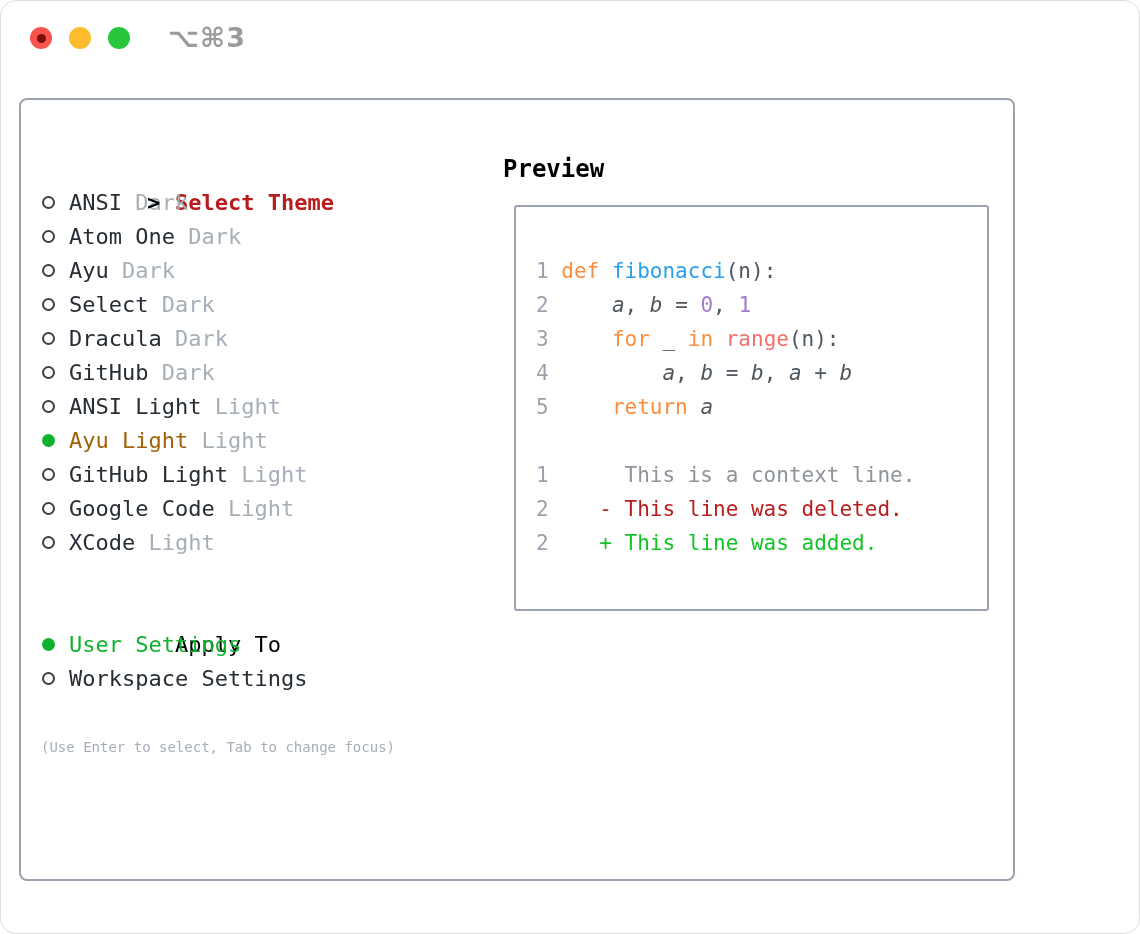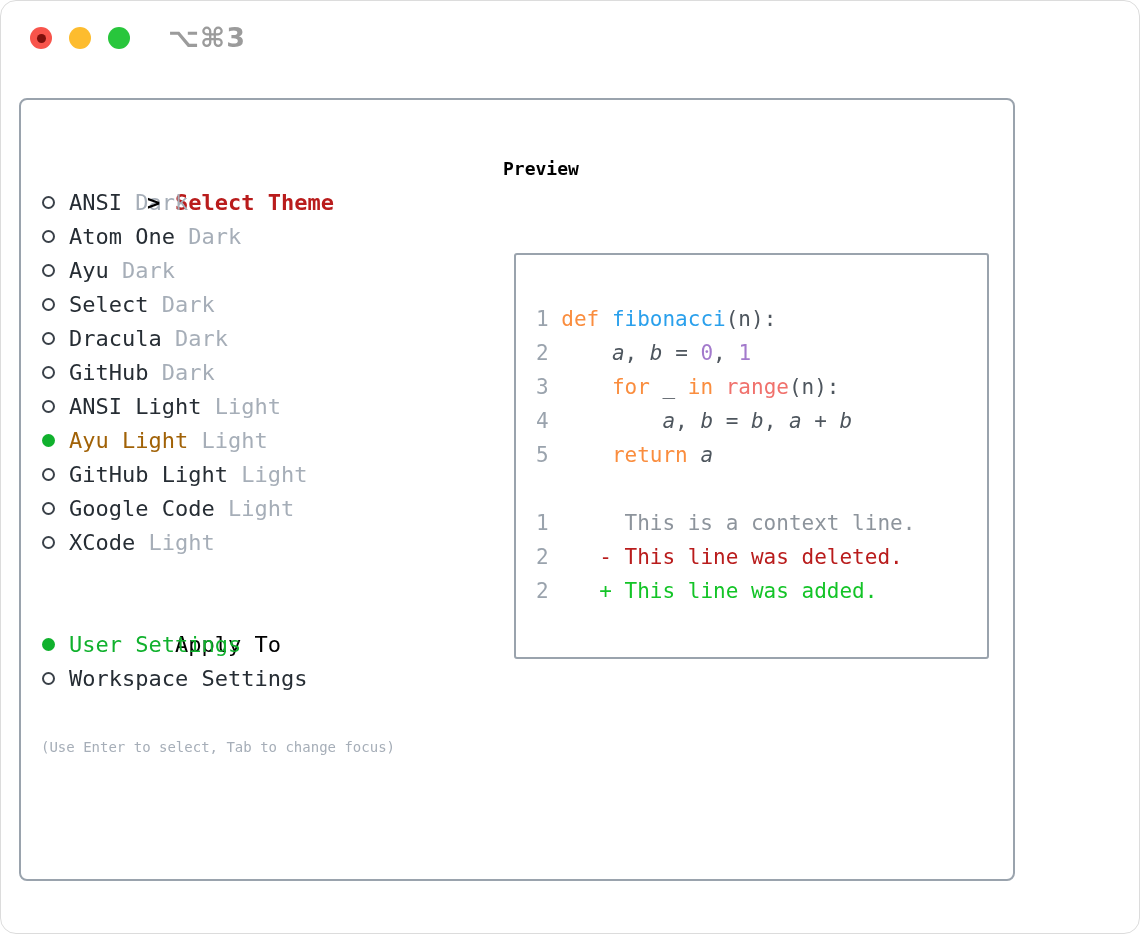--- a/index.html
+++ b/index.html
@@ -56,25 +56,25 @@
   .a-label{color:#262d34;}
   .a-label.sel{color:#10b12d;}
   .spacer{height:34px;}
   .footer{
     margin-top:0;width:432px;line-height:34px;font-size:14px;color:#a6aeb8;
     white-space:normal;
   }
   
   .preview-title{
     position:absolute;left:482px;top:52px;height:34px;line-height:34px;
-    font-size:18px;font-weight:700;color:#000000;
+    font-size:24px;font-weight:700;color:#000000;
   }
   .preview-box{
     position:absolute;left:493px;top:105px;width:475px;height:406px;
-    border:2px solid #9aa3ad;border-radius:3px;box-sizing:border-box;background:#ffffff;margin-top:48px;
+    border:2px solid #9aa3ad;border-radius:3px;box-sizing:border-box;background:#ffffff;
   }
   .code{position:absolute;left:20px;top:47px;font-size:21px;}
   .code-line{height:34px;line-height:34px;white-space:pre;}
   .tk-num{color:#9aa3ad;}
   .tk-plain{color:#4e565e;}
   .tk-kw{color:#fa8d3e;}
   .tk-fn{color:#2aa0ec;}
   .tk-var{color:#4e565e;font-style:italic;}
   .tk-numlit{color:#a37acc;}
   .tk-call{color:#f0716c;}

